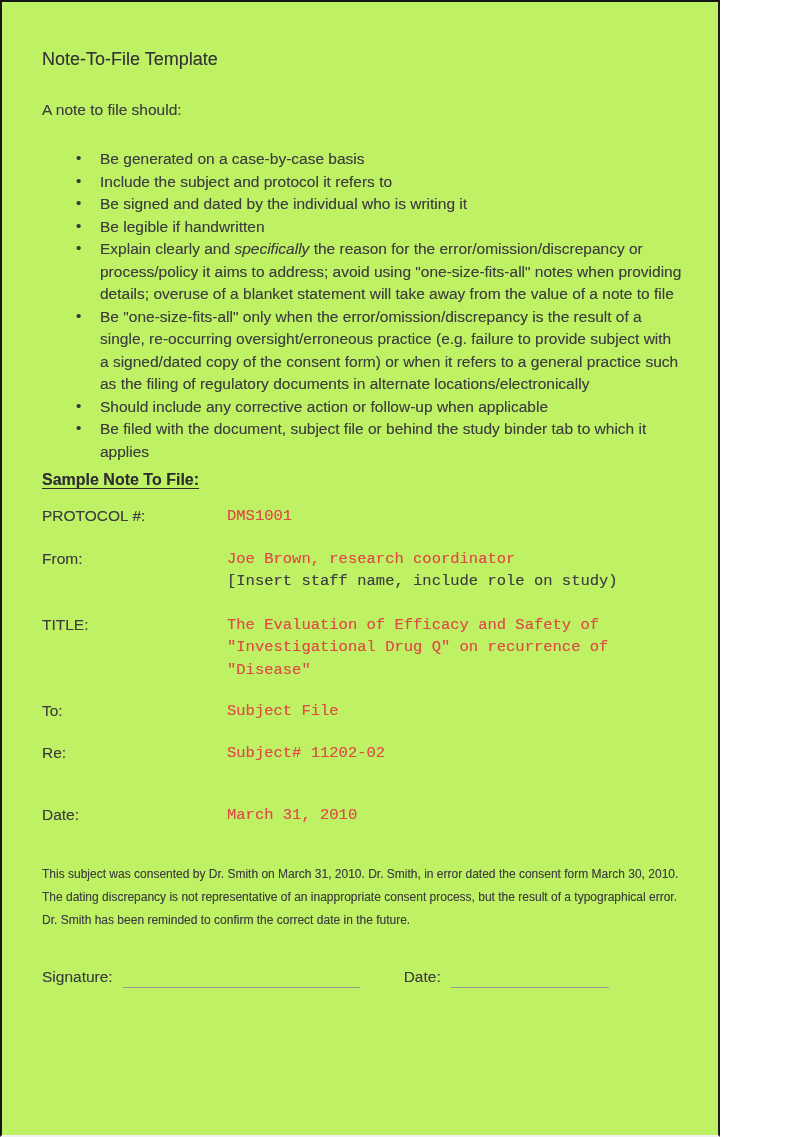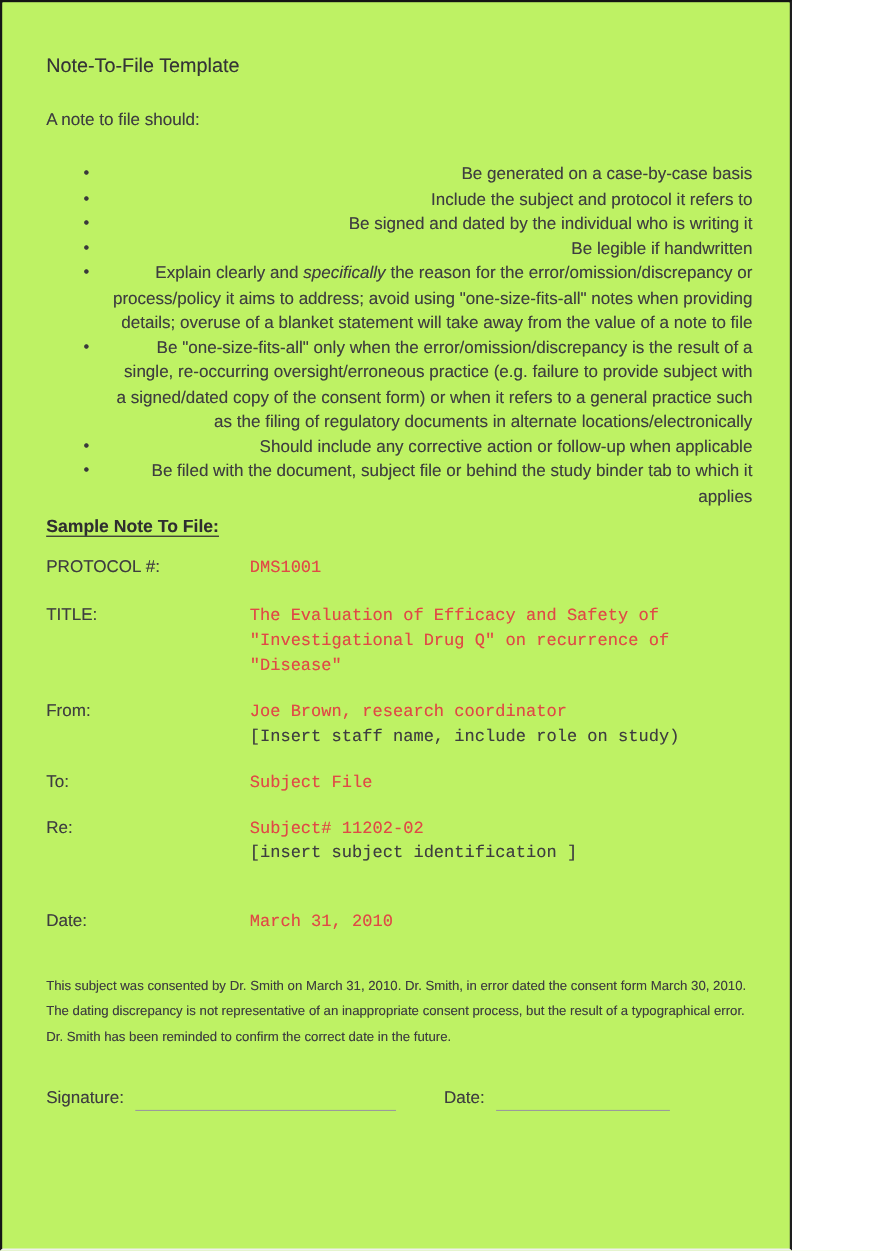--- a/index.html
+++ b/index.html
@@ -28,21 +28,20 @@
   }
   .intro {
     margin-top: 29px;
     font-size: 15.5px;
     line-height: 22px;
   }
   ul.bullet-list {
     list-style: none;
     margin: 27px 0 0 0;
     padding: 0 0 0 32px;
-    text-align: right;
   }
   ul.bullet-list li {
     position: relative;
     padding-left: 26px;
     font-size: 15.5px;
     line-height: 22.5px;
     max-width: 668px;
   }
   ul.bullet-list li::before {
     content: "\2022";
@@ -139,49 +138,48 @@
   <div class="fields">
 
     <div class="field-row mt-protocol">
       <div class="field-label">PROTOCOL #:</div>
       <div class="field-value-wrap">
         <div class="field-value">DMS1001</div>
         <div class="field-note"></div>
       </div>
     </div>
 
+    <div class="field-row mt-from">
+      <div class="field-label">From:</div>
+      <div class="field-value-wrap">
+        <div class="field-value">Joe Brown, research coordinator</div>
+        <div class="field-note">[Insert staff name, include role on study)</div>
+      </div>
+    </div>
+
     <div class="field-row mt-title">
       <div class="field-label">TITLE:</div>
       <div class="field-value-wrap">
         <div class="field-value">The Evaluation of Efficacy and Safety of  "Investigational Drug Q" on recurrence of "Disease"</div>
         <div class="field-note"></div>
       </div>
     </div>
 
-    <div class="field-row mt-from">
-      <div class="field-label">From:</div>
-      <div class="field-value-wrap">
-        <div class="field-value">Joe Brown, research coordinator</div>
-        <div class="field-note">[Insert staff name, include role on study)</div>
-      </div>
-    </div>
-
     <div class="field-row mt-to">
       <div class="field-label">To:</div>
       <div class="field-value-wrap">
         <div class="field-value">Subject File</div>
         <div class="field-note"></div>
       </div>
     </div>
 
     <div class="field-row mt-re">
       <div class="field-label">Re:</div>
       <div class="field-value-wrap">
         <div class="field-value">Subject# 11202-02</div>
-        <div class="field-note">[insert subject identification ]</div>
       </div>
     </div>
 
     <div class="field-row mt-date">
       <div class="field-label">Date:</div>
       <div class="field-value-wrap">
         <div class="field-value">March 31, 2010</div>
         <div class="field-note"></div>
       </div>
     </div>

